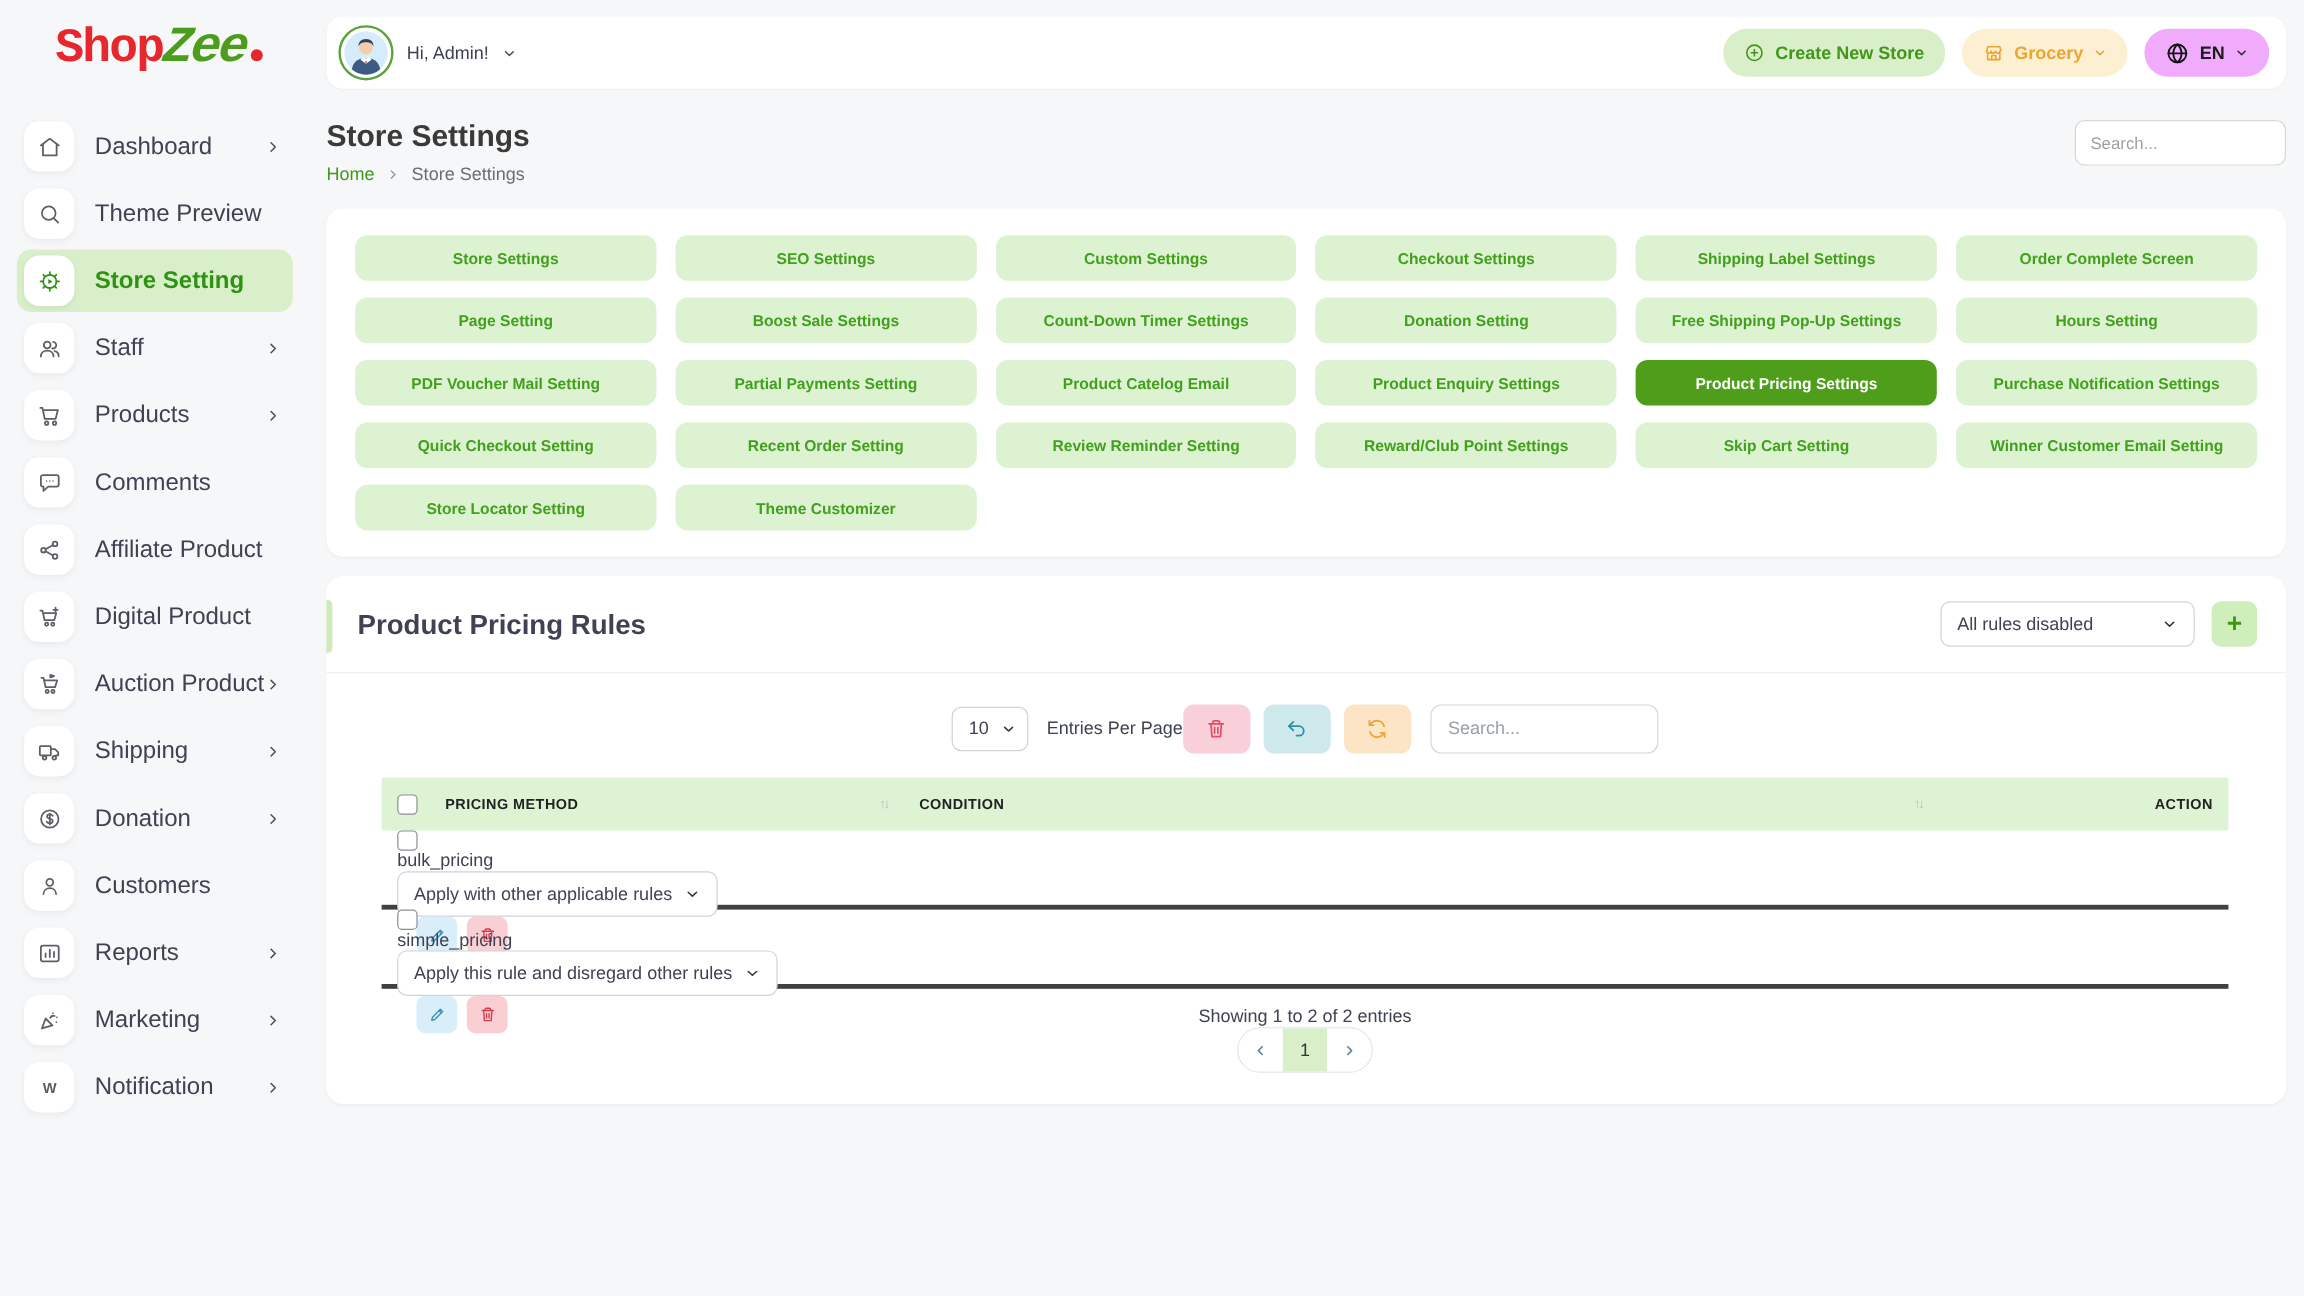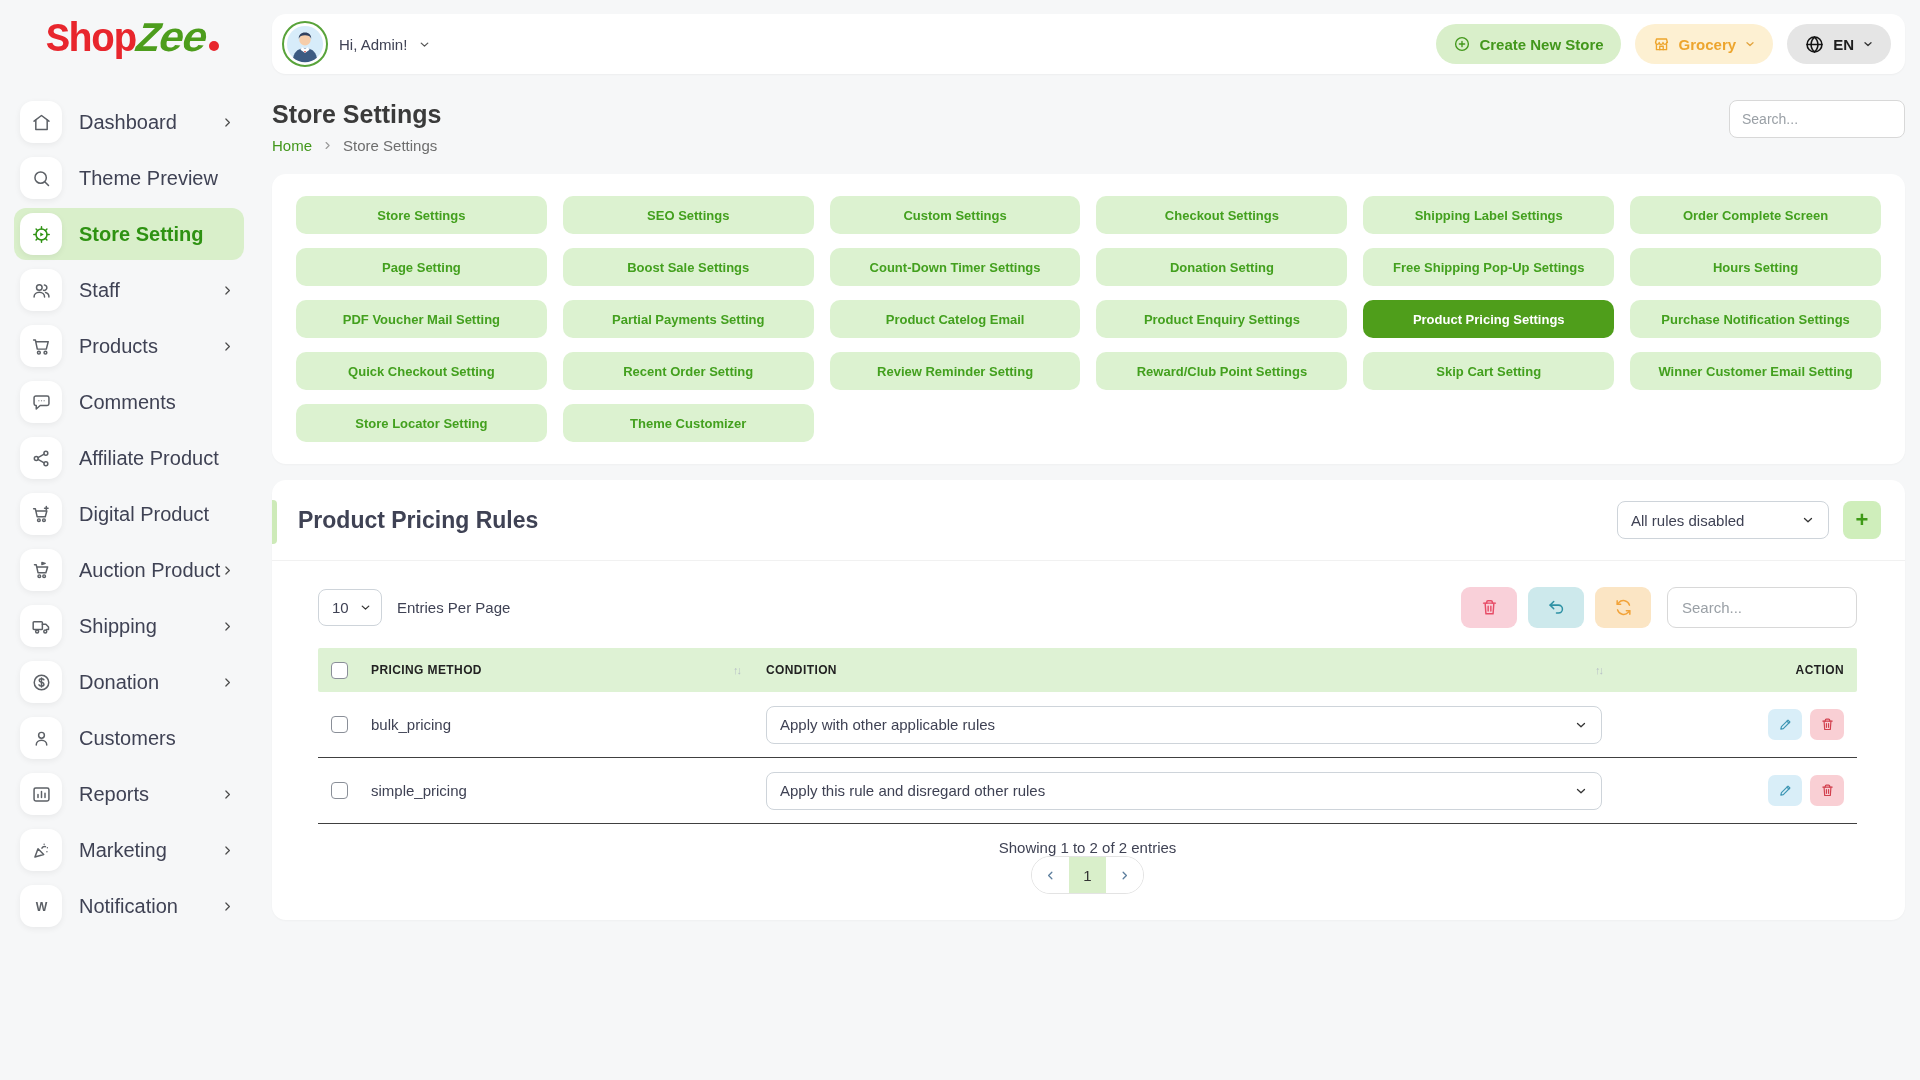--- a/index.html
+++ b/index.html
@@ -26,21 +26,21 @@
   .user-chip { display:flex; align-items:center; gap:11px; cursor:pointer; }
   .avatar-ring { width:46px; height:46px; border-radius:50%; border:2px solid #58a33a; padding:2px; background:#fff; }
   .avatar-ring svg { width:38px; height:38px; }
   .user-greeting { font-size:15px; color:#3f4254; }
   .chev-sm { color:#555; }
   .header-actions { display:flex; align-items:center; gap:14px; }
   .hbtn { height:40px; border:none; border-radius:20px; display:flex; align-items:center; gap:8px;
     padding:0 17px; font-size:15px; font-weight:600; cursor:pointer; }
   .btn-create { background:#d9efca; color:#42971b; }
   .btn-store  { background:#fdf0d2; color:#eda52d; }
-  .btn-lang   { background:#e5e5e5; color:#1d1d1d; }
+  .btn-lang   { background:#f0abfc; color:#1d1d1d; }
 
   
   .layout { display:flex; }
   .sidebar { width:258px; padding-top:8px; flex:none; }
   .sb-item { height:52px; margin:0 14px 4px 14px; border-radius:12px; display:flex; align-items:center;
     padding:0 10px 0 6px; cursor:pointer; }
   .sb-icon { width:42px; height:42px; background:#fff; border-radius:13px; flex:none;
     box-shadow:0 2px 6px rgba(0,0,0,.06); display:flex; align-items:center; justify-content:center; color:#5c6066; }
   .sb-icon svg { width:21px; height:21px; }
   .sb-label { margin-left:17px; font-size:20px; color:#3f4254; }
@@ -78,21 +78,21 @@
 
   .select { display:flex; align-items:center; justify-content:space-between; gap:10px;
     border:1px solid #ced4da; border-radius:8px; background:#fff; padding:0 13px;
     font-size:15px; color:#3f4254; cursor:pointer; }
   .select .chev { color:#333; flex:none; }
   .rules-select { width:212px; height:38px; }
   .btn-add { width:38px; height:38px; border:none; border-radius:8px; background:#cfeebb; color:#3e9a16;
     font-size:22px; font-weight:bold; line-height:1; cursor:pointer; }
 
   .table-section { padding:26px 48px 0 46px; }
-  .controls { display:flex; justify-content:space-between; align-items:center; }
+  .controls { display:flex; justify-content:center; align-items:center; }
   .controls-left { display:flex; align-items:center; }
   .entries-select { width:64px; height:37px; }
   .entries-label { margin-left:15px; font-size:15px; color:#3f4254; }
   .controls-right { display:flex; align-items:center; gap:11px; }
   .ctl-btn { width:56px; height:41px; border:none; border-radius:9px; display:flex; align-items:center;
     justify-content:center; cursor:pointer; }
   .ctl-btn svg { width:19px; height:19px; }
   .ctl-del { background:#f9d0d9; color:#e74c67; }
   .ctl-undo { background:#cde9ec; color:#2d91a4; }
   .ctl-refresh { background:#fbe5c4; color:#f2a339; }
@@ -105,22 +105,22 @@
   .col-method { width:395px; display:flex; align-items:center; }
   .col-method .sort { margin-left:auto; margin-right:26px; }
   .col-cond { flex:1; display:flex; align-items:center; padding-right:150px; }
   .col-cond .sort { margin-left:auto; }
   .col-action { width:92px; display:flex; justify-content:flex-end; align-items:center; gap:8px; }
   .sort { color:#b7bfc6; font-size:11px; letter-spacing:-2px; font-weight:normal; }
 
   input[type=checkbox] { appearance:none; -webkit-appearance:none; width:17px; height:17px;
     border:1.5px solid #8a8f98; border-radius:4px; background:#fff; cursor:pointer; margin:0; }
 
-  .trow { display:flex; align-items:center; height:66px; padding:0 13px;
-    border-bottom:1px solid #404040; font-size:15px; }
+  .trow { display:flex; align-items:flex-start; height:66px; padding:0 13px;
+    border-bottom:4px solid #404040; font-size:15px;flex-direction:column; }
   .method-label { color:#3f4254; }
   .cond-select { width:100%; height:38px; }
   .row-btn { width:34px; height:31px; border:none; border-radius:7px; display:flex; align-items:center;
     justify-content:center; cursor:pointer; }
   .row-btn svg { width:15px; height:15px; }
   .row-edit { background:#d9eef8; color:#3e96b4; }
   .row-del { background:#f9cfd4; color:#d2404e; }
 
   .tfoot { display:flex; justify-content:space-between; align-items:center; margin-top:15px;flex-direction:column; }
   .showing { font-size:15px; color:#3f4254; }

